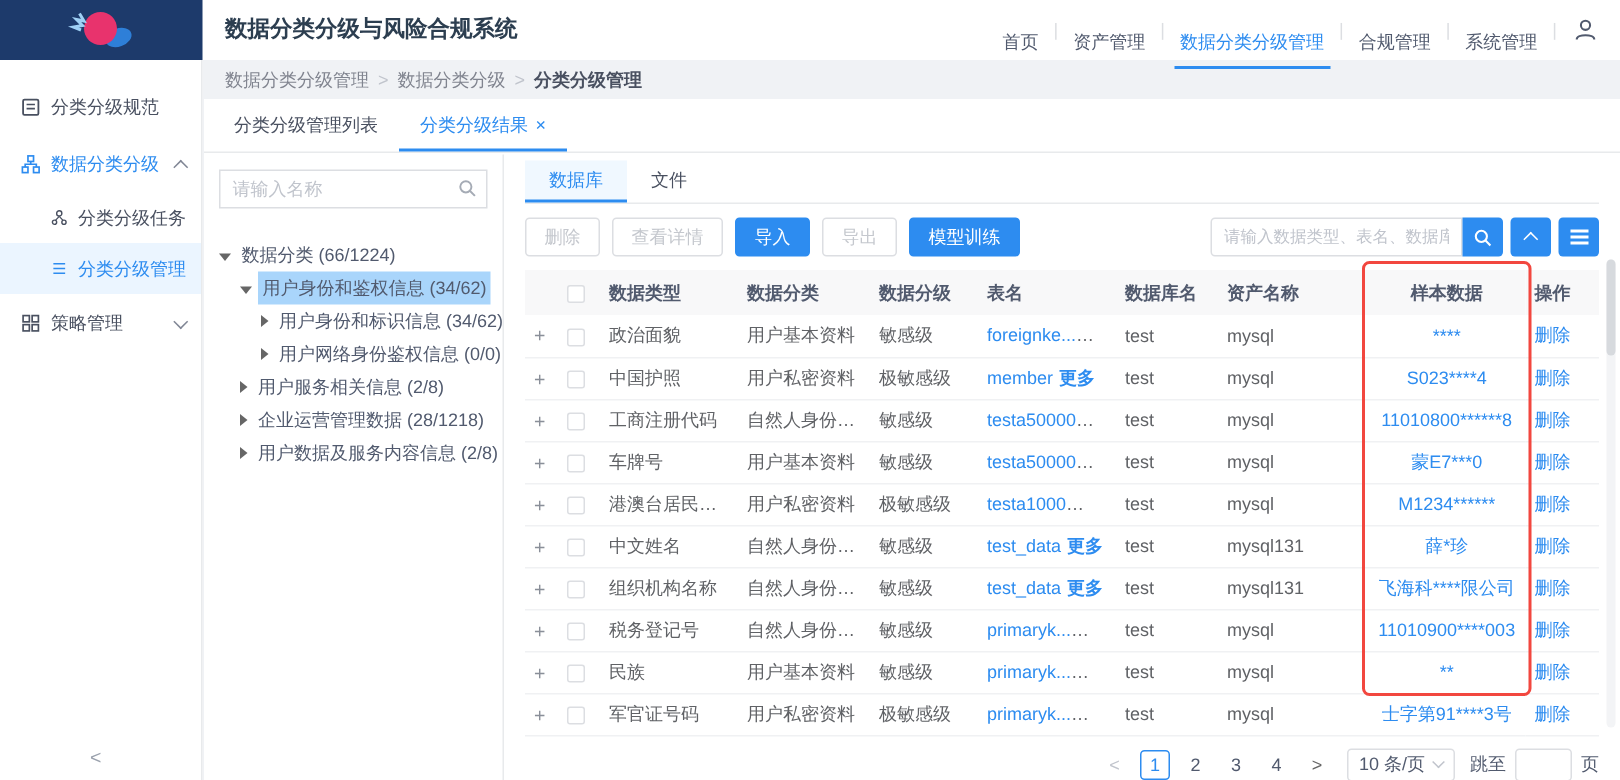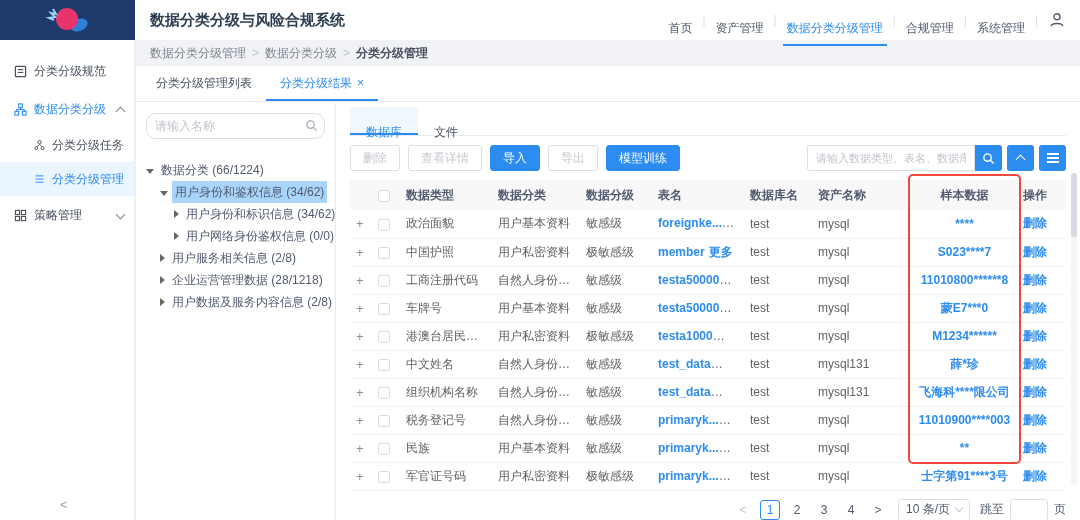--- a/index.html
+++ b/index.html
@@ -1,18 +1,18 @@
 <!DOCTYPE html>
 <html><head>
 <meta charset="utf-8">
 <style>
   * { margin:0; padding:0; box-sizing:border-box; }
   html,body { width:1080px; height:520px; overflow:hidden; }
   body { font-family:"Liberation Sans","DejaVu Sans",sans-serif; font-size:12px; color:#515a6e; background:#f0f2f5; position:relative; }
-  a { text-decoration:none; cursor:pointer;font-weight:bold; }
+  a { text-decoration:none; cursor:pointer; }
 
   
   .header { position:absolute; top:0; left:0; right:0; height:40px; background:#fff; z-index:5; }
   .logo-block { position:absolute; left:0; top:0; width:135px; height:40px; background:#1d3a6b; display:flex; align-items:center; justify-content:center; }
   .app-title { position:absolute; left:150px; top:0; height:51px; line-height:40px; font-size:15px; font-weight:700; color:#2c3e50; }
   .top-nav { position:absolute; right:14px; top:0; height:40px; display:flex; align-items:center; }
   .nav-item { position:relative; height:52px; line-height:40px; padding:14px 8px; color:#515a6e; cursor:pointer; white-space:nowrap; }
   .nav-item.active { color:#2d8cf0; }
   .nav-item.active::after { content:""; position:absolute; left:4px; right:4px; bottom:0; height:2px; background:#2d8cf0; }
   .nav-sep { color:#dcdee2; padding:0 2px; }
@@ -42,36 +42,36 @@
   .page-tabs { height:36px; border-bottom:1px solid #e8eaec; display:flex; align-items:stretch; padding-left:6px; }
   .page-tab { line-height:35px; padding:0 14px; cursor:pointer; color:#495060; white-space:nowrap; }
   .page-tab.active { color:#2d8cf0; border-bottom:2px solid #2d8cf0; }
   .page-tab .tab-close { margin-left:5px; color:#2d8cf0; }
 
   .card-body { position:absolute; top:37px; left:0; right:0; bottom:0; display:flex; }
 
   
   .tree-panel { width:200px; border-right:1px solid #e8eaec; padding:10px; overflow:hidden; }
   .tree-search { position:relative; margin-bottom:10px; }
-  .tree-search input { width:100%; height:26px; border:1px solid #dcdee2; border-radius:10px; padding:0 40px 0 8px; font-size:12px; color:#515a6e; outline:none; font-family:inherit; }
+  .tree-search input { width:100%; height:26px; border:1px solid #dcdee2; border-radius:0; padding:0 40px 0 8px; font-size:12px; color:#515a6e; outline:none; font-family:inherit; }
   .tree-search input::placeholder { color:#c0c4cc; }
   .tree-search .mag { position:absolute; right:7px; top:6px; }
   .tree { line-height:22px; white-space:nowrap;margin-top:20px; }
   .tnode { display:flex; align-items:center; cursor:pointer; }
   .tnode .lbl { padding:0 3px; }
   .tnode.selected .lbl { background:#a9d5fb; }
   .caret { width:0; height:0; display:inline-block; margin-right:4px; flex:none; }
   .caret.exp { border-left:4px solid transparent; border-right:4px solid transparent; border-top:5px solid #666; margin-top:2px; }
   .caret.col { border-top:4px solid transparent; border-bottom:4px solid transparent; border-left:5px solid #666; }
   .ind1 { padding-left:14px; } .ind2 { padding-left:28px; }
 
   
   .content { flex:1; padding:4px 14px 0 14px; position:relative; }
   .inner-tabs { display:flex; border-bottom:1px solid #e8eaec; }
-  .inner-tab { padding:12px 16px; height:28px; line-height:27px; cursor:pointer; color:#495060; }
+  .inner-tab { padding:0 16px; height:28px; line-height:27px; cursor:pointer; color:#495060; }
   .inner-tab.active { color:#2d8cf0; background:#f0f8ff; border-bottom:2px solid #2d8cf0; }
 
   .toolbar { display:flex; align-items:center; margin:9px 0 9px 0; position:relative; }
   .btn { height:26px; line-height:24px; padding:0 12px; border-radius:3px; border:1px solid #dcdee2; background:#fff; color:#c5c8ce; margin-right:8px; cursor:not-allowed; white-space:nowrap; font-size:12px; }
   .btn.primary { background:#2d8cf0; border-color:#2d8cf0; color:#fff; cursor:pointer; }
   .search-group { position:absolute; right:0; top:0; display:flex; align-items:center; }
   .search-group input { width:168px; height:26px; border:1px solid #dcdee2; border-radius:3px 0 0 3px; padding:0 8px; font-size:11px; color:#515a6e; outline:none; font-family:inherit; }
   .search-group input::placeholder { color:#c0c4cc; }
   .sq-btn { width:27px; height:26px; background:#2d8cf0; border-radius:3px; display:flex; align-items:center; justify-content:center; cursor:pointer; flex:none; }
   .sq-btn.attach { border-radius:0 3px 3px 0; }
@@ -322,21 +322,21 @@
               </tr>
               <tr>
                 <td><span class="expander">+</span></td>
                 <td><span class="cb"></span></td>
                 <td>中国护照</td>
                 <td>用户私密资料</td>
                 <td>极敏感级</td>
                 <td class="tname"><a class="blue">member</a><a class="blue more">更多</a></td>
                 <td>test</td>
                 <td>mysql</td>
-                <td class="center"><a class="blue">S023****7</a></td>
+                <td class="center"><a class="blue">S023****4</a></td>
                 <td><a class="blue">删除</a></td>
               </tr>
               <tr>
                 <td><span class="expander">+</span></td>
                 <td><span class="cb"></span></td>
                 <td>工商注册代码</td>
                 <td>自然人身份标识</td>
                 <td>敏感级</td>
                 <td class="tname"><a class="blue">testa50000</a><a class="blue more">更多</a></td>
                 <td>test</td>

